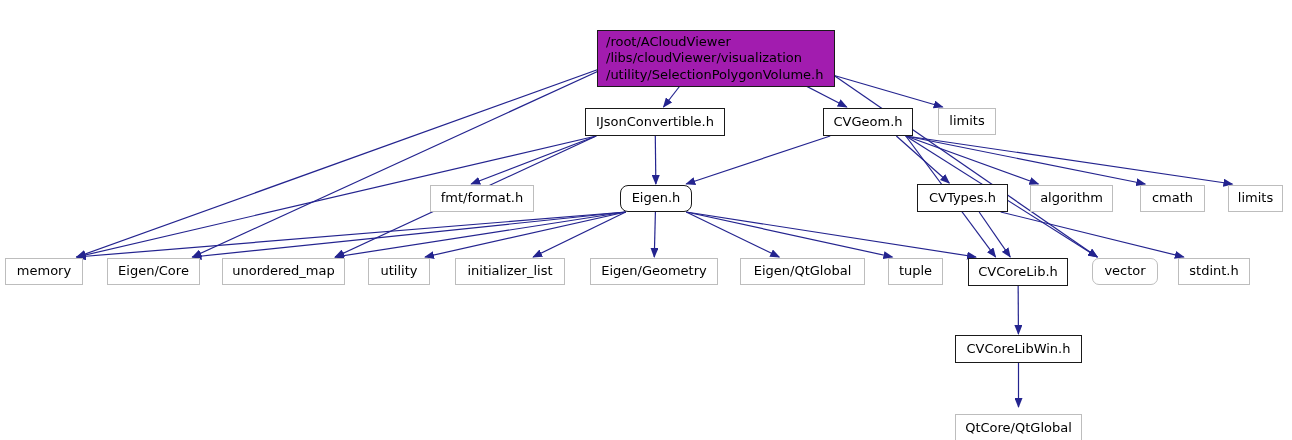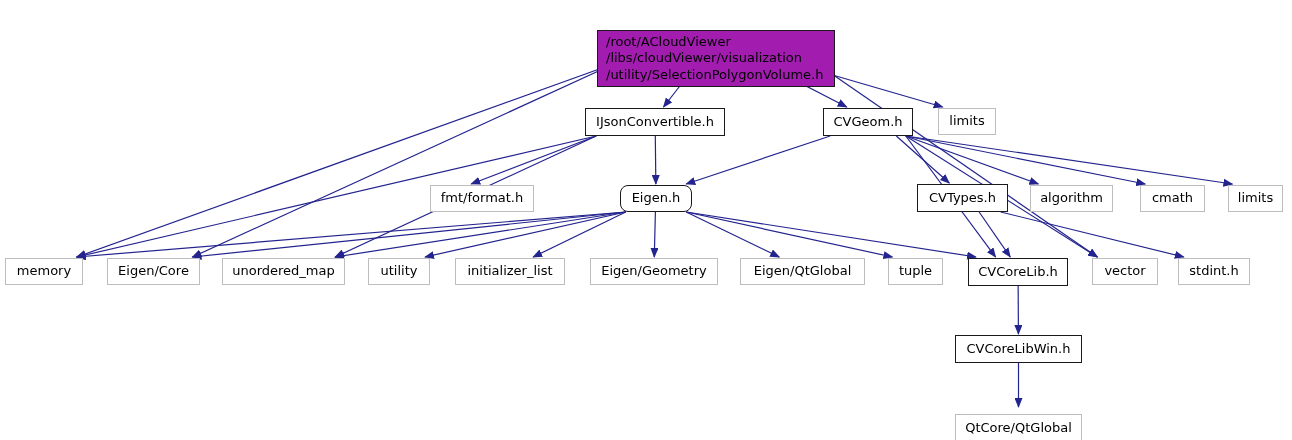--- a/index.html
+++ b/index.html
@@ -87,17 +87,17 @@
     <div class="node external" style="left: 1228px; top: 185px; width: 55px; height: 27px;">limits</div>
     <div class="node external" style="left: 5px; top: 258px; width: 78px; height: 27px;">memory</div>
     <div class="node external" style="left: 107px; top: 258px; width: 93px; height: 27px;">Eigen/Core</div>
     <div class="node external" style="left: 222px; top: 258px; width: 123px; height: 27px;">unordered_map</div>
     <div class="node external" style="left: 368px; top: 258px; width: 62px; height: 27px;">utility</div>
     <div class="node external" style="left: 455px; top: 258px; width: 110px; height: 27px;">initializer_list</div>
     <div class="node external" style="left: 590px; top: 258px; width: 128px; height: 27px;">Eigen/Geometry</div>
     <div class="node external" style="left: 740px; top: 258px; width: 125px; height: 27px;">Eigen/QtGlobal</div>
     <div class="node external" style="left: 888px; top: 258px; width: 55px; height: 27px;">tuple</div>
     <div class="node internal" style="left: 968px; top: 258px; width: 100px; height: 28px;">CVCoreLib.h</div>
-    <div class="node external" style="left: 1092px; top: 258px; width: 66px; height: 27px;">vector</div>
+    <div class="node external" style="left: 1092px; top: 258px; width: 66px; height: 27px; border-radius: 7px;">vector</div>
     <div class="node external" style="left: 1178px; top: 258px; width: 72px; height: 27px;">stdint.h</div>
     <div class="node internal" style="left: 955px; top: 335px; width: 127px; height: 28px;">CVCoreLibWin.h</div>
     <div class="node external" style="left: 955px; top: 408px; width: 127px; height: 28px; margin-top: 6px;">QtCore/QtGlobal</div>
   </div>
 
 </body></html>

